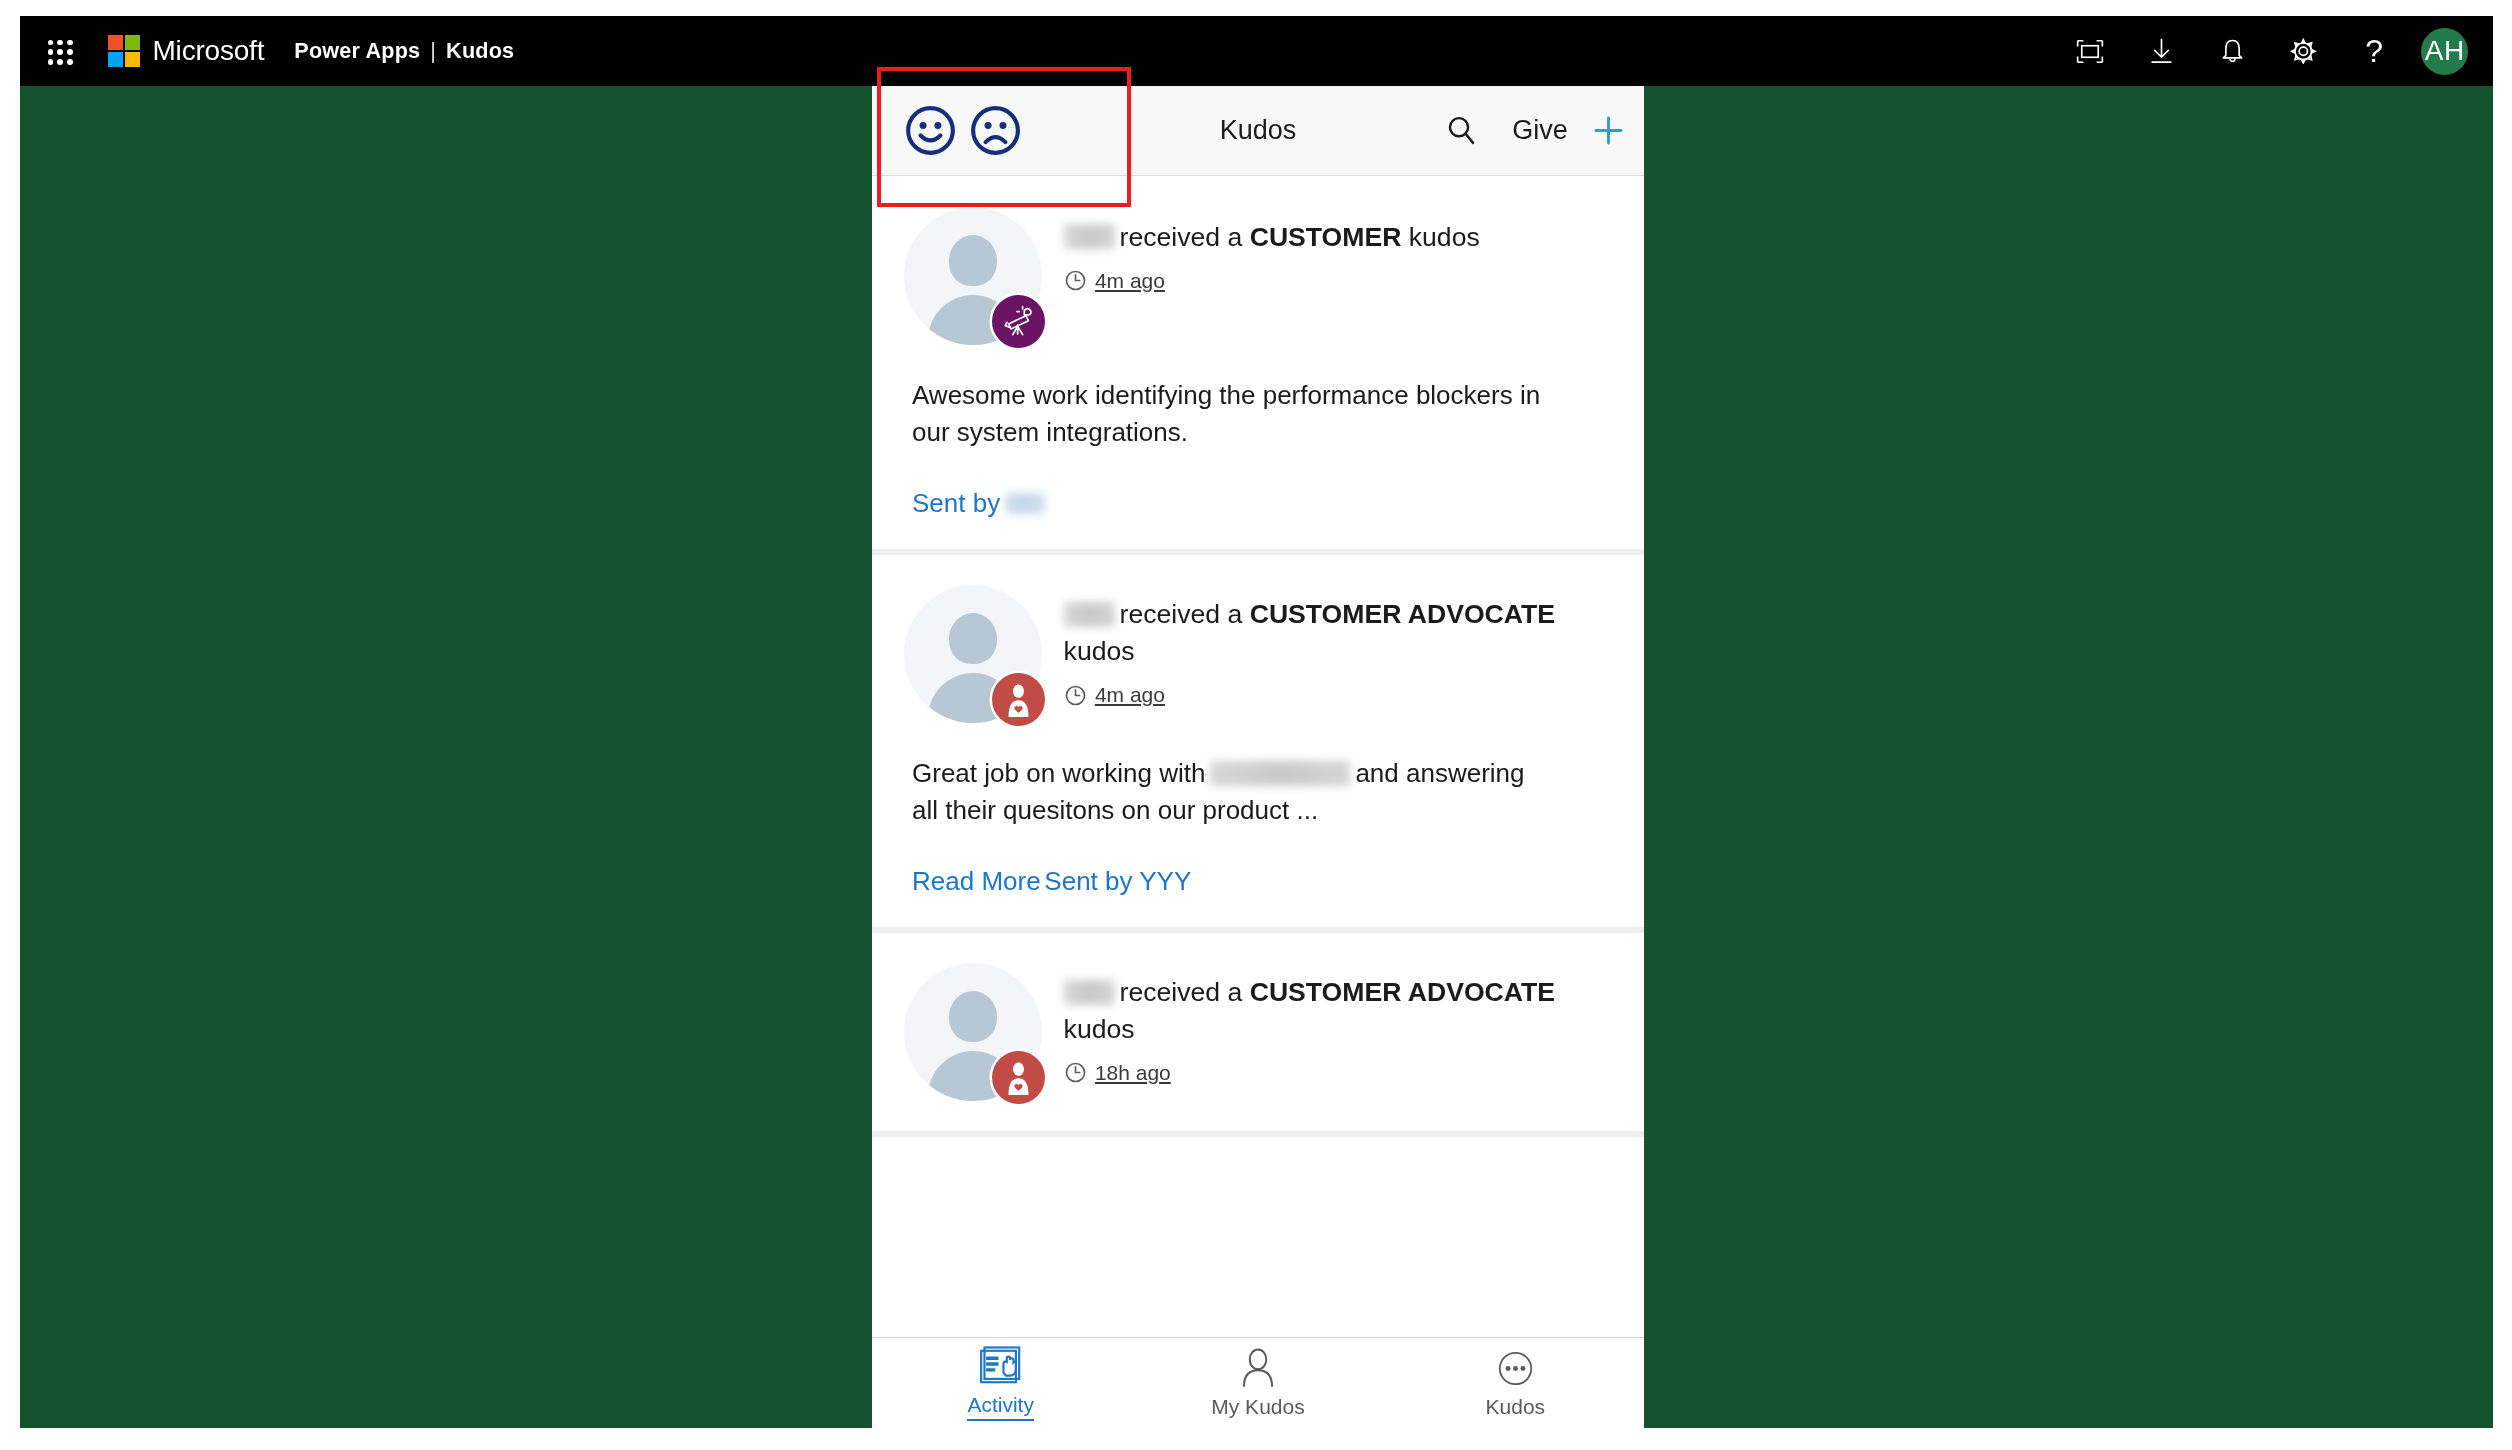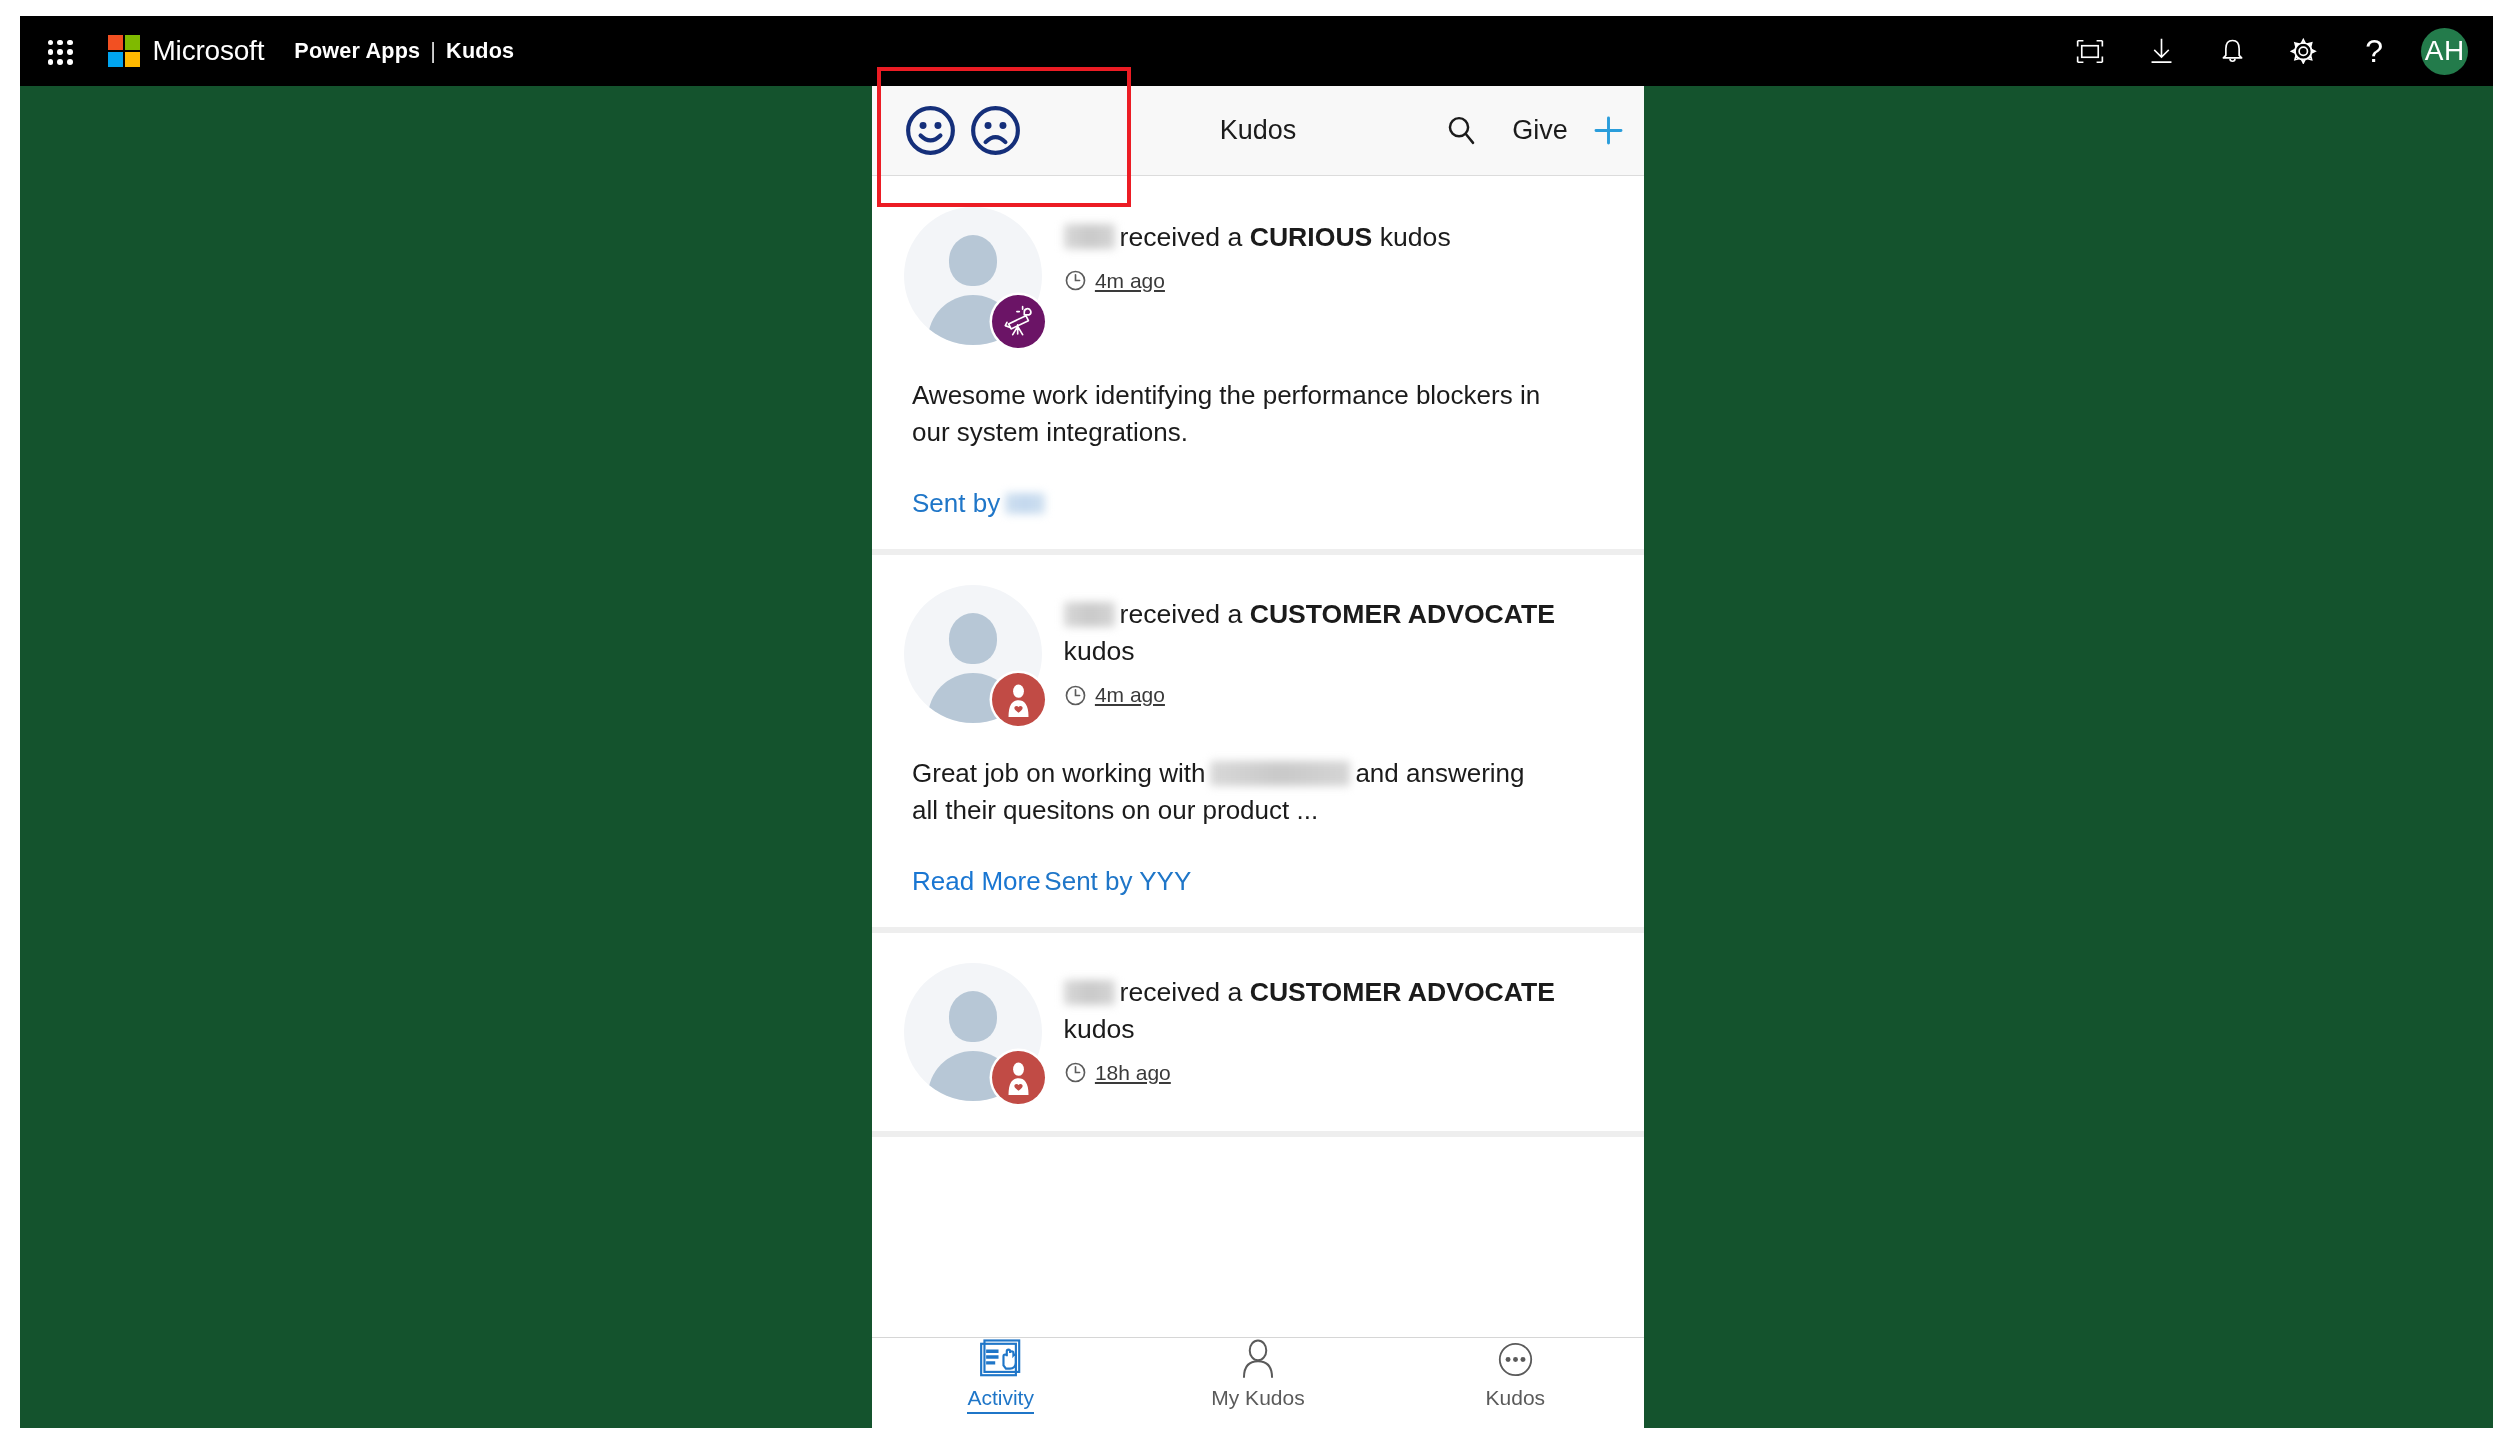--- a/index.html
+++ b/index.html
@@ -280,21 +280,21 @@
     width: 772px; height: 91px;
     background: #ffffff;
     border-top: 1.7px solid #d6d6d6;
     display: flex;
   }
   .nav-item {
     flex: 1 1 0;
     display: flex;
     flex-direction: column;
     align-items: center;
-    justify-content: flex-start;
+    justify-content: center;
     gap: 5px;
     cursor: pointer;
   }
   .nav-label { font-size: 21px; color: #5a5a5a; }
   .nav-item.active .nav-label {
     color: #1f76c8;
     border-bottom: 2.5px solid #1f76c8;
     padding-bottom: 1.7px;
   }
 
@@ -429,21 +429,21 @@
                   <path d="M6 21 L4 25 L9 27"></path>
                   <path d="M19 24 L19 35 M13 36 L19 26 L25 36"></path>
                   <path d="M27 9 A4 4 0 1 1 33 12 L27 12 Z"></path>
                   <path d="M25 5 L25 2 M21 8 L18 8"></path>
                 </g>
               </svg>
             </div>
           </div>
           <div class="card-head-text">
             <div class="head-line">
-              <span class="blur-name"></span><span>received a </span><b>CURIOUS</b><span> kudos</span>
+              <span class="blur-name"></span><span>received a </span><b>CUSTOMER</b><span> kudos</span>
             </div>
             <div class="time-row">
               <svg width="23" height="23" viewBox="0 0 28 28">
                 <circle cx="14" cy="14" r="11" stroke="#5c5c5c" stroke-width="2" fill="none"></circle>
                 <path d="M14 7 L14 14 L19 14" stroke="#5c5c5c" stroke-width="2" fill="none" stroke-linecap="round"></path>
               </svg>
               <span class="time-text">4m ago</span>
             </div>
           </div>
         </div>

